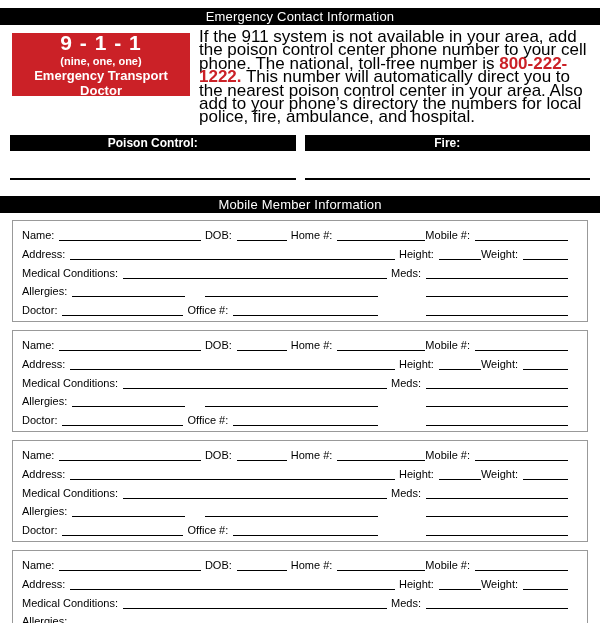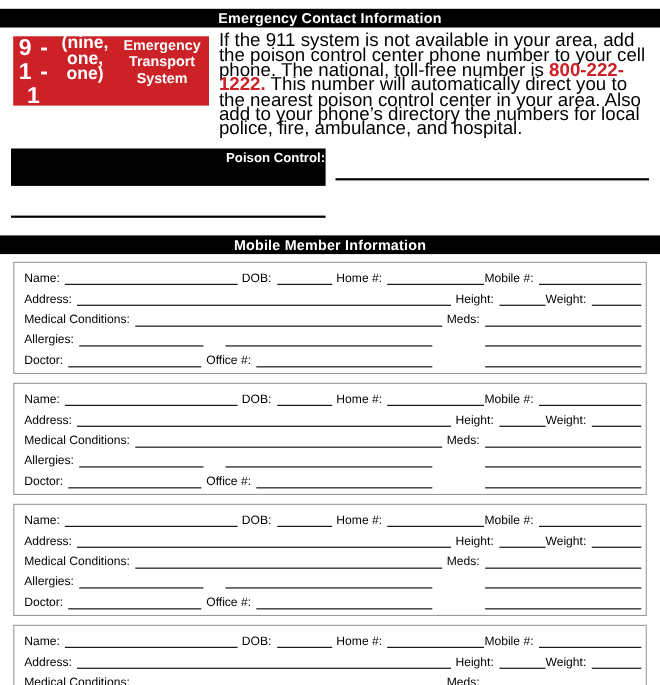--- a/index.html
+++ b/index.html
@@ -5,55 +5,55 @@
   :root { --red: #cb2127; --line: #000; --border-gray: #999; }
   * { box-sizing: border-box; }
   html, body { margin: 0; padding: 0; }
   body {
     width: 600px; height: 623px; overflow: hidden;
     background: #fff; color: #000;
     font-family: "Liberation Sans", "DejaVu Sans", sans-serif;
   }
   .section-bar {
     background: #000; color: #fff; text-align: center;
-    font-weight: bold; font-size: 13px; height: 17px; line-height: 17px;
+    font-weight: normal; font-size: 13px; height: 17px; line-height: 17px;
     letter-spacing: 0.2px;
   }
   .bar-top { margin-top: 8px; }
   .bar-family { margin-top: 16px; }
 
   
   .top-row { display: flex; align-items: flex-start; margin: 8px 12px 0 12px; }
   .call-box {
     flex: none; width: 178px; height: 63px; background: var(--red); color: #fff;
     text-align: center; font-weight: bold;
-    display: flex; flex-direction: row; justify-content: center;
+    display: flex; flex-direction: column; justify-content: center;
   }
   .call-number { font-size: 21px; line-height: 22px; letter-spacing: 1px; }
-  .call-phonetic { font-size: 16px; line-height: 14px; }
+  .call-phonetic { font-size: 11px; line-height: 14px; }
   .call-sublabel { font-size: 13px; line-height: 15px; }
   .instructions {
     margin: -3px 0 0 9px; font-size: 17px; line-height: 13.4px; flex: 1;
   }
   .red-strong { color: var(--red); font-weight: bold; }
 
   
   .contacts-row { display: flex; gap: 9px; margin: 11px 10px 0 10px; }
   .contact-col { flex: 1; }
   .contact-box {
     background: #000; color: #fff; font-weight: bold; font-size: 12px;
-    height: 34px; line-height: 16px; text-align: right; white-space: nowrap;
+    height: 16px; line-height: 16px; text-align: center; white-space: nowrap;
   }
   .contact-line { border-bottom: 2px solid var(--line); margin-top: 27px; }
 
   
   .member-block {
     border: 1px solid var(--border-gray);
     margin: 0 12px 8px 12px;
-    padding: 3px 4px 4px 9px;
+    padding: 3px 19px 4px 9px;
   }
   #members .member-block:first-child { margin-top: 7px; }
   .frow {
     display: flex; align-items: flex-end; height: 18.6px;
     font-size: 11px; white-space: nowrap;
   }
   .lbl { flex: none; line-height: 13px; }
   .ln {
     flex: none; height: 1px; border-bottom: 1.5px solid var(--line);
     margin: 0 0 1px 5px;
@@ -69,33 +69,34 @@
 <body>
 
 <div>
 
   <div class="section-bar bar-top">Emergency Contact Information</div>
 
   <div class="top-row">
     <div class="call-box">
       <div class="call-number">9 - 1 - 1</div>
       <div class="call-phonetic">(nine, one, one)</div>
-      <div class="call-sublabel">Emergency Transport System</div>
+      <div class="call-sublabel">Emergency Transport Doctor</div>
     </div>
     <p class="instructions">
       <span>If the 911 system is not available in your area, add the poison control center phone number to your cell phone. The national, toll-free number is </span><span class="red-strong">800-222-1222.</span><span> This number will automatically direct you to the nearest poison control center in your area. Also add to your phone’s directory the numbers for local police, fire, ambulance, and hospital.</span>
     </p>
   </div>
 
   <div class="contacts-row">
     <div class="contact-col">
       <div class="contact-box">Poison Control:</div>
       <div class="contact-line"></div>
     </div>
     <div class="contact-col">
+      <div class="contact-box">Fire:</div>
       <div class="contact-line"></div>
     </div>
   </div>
 
   <div class="section-bar bar-family">Mobile Member Information</div>
 
   <div id="members">
     <div class="member-block">
       <div class="frow">
         <span class="lbl">Name:</span>

